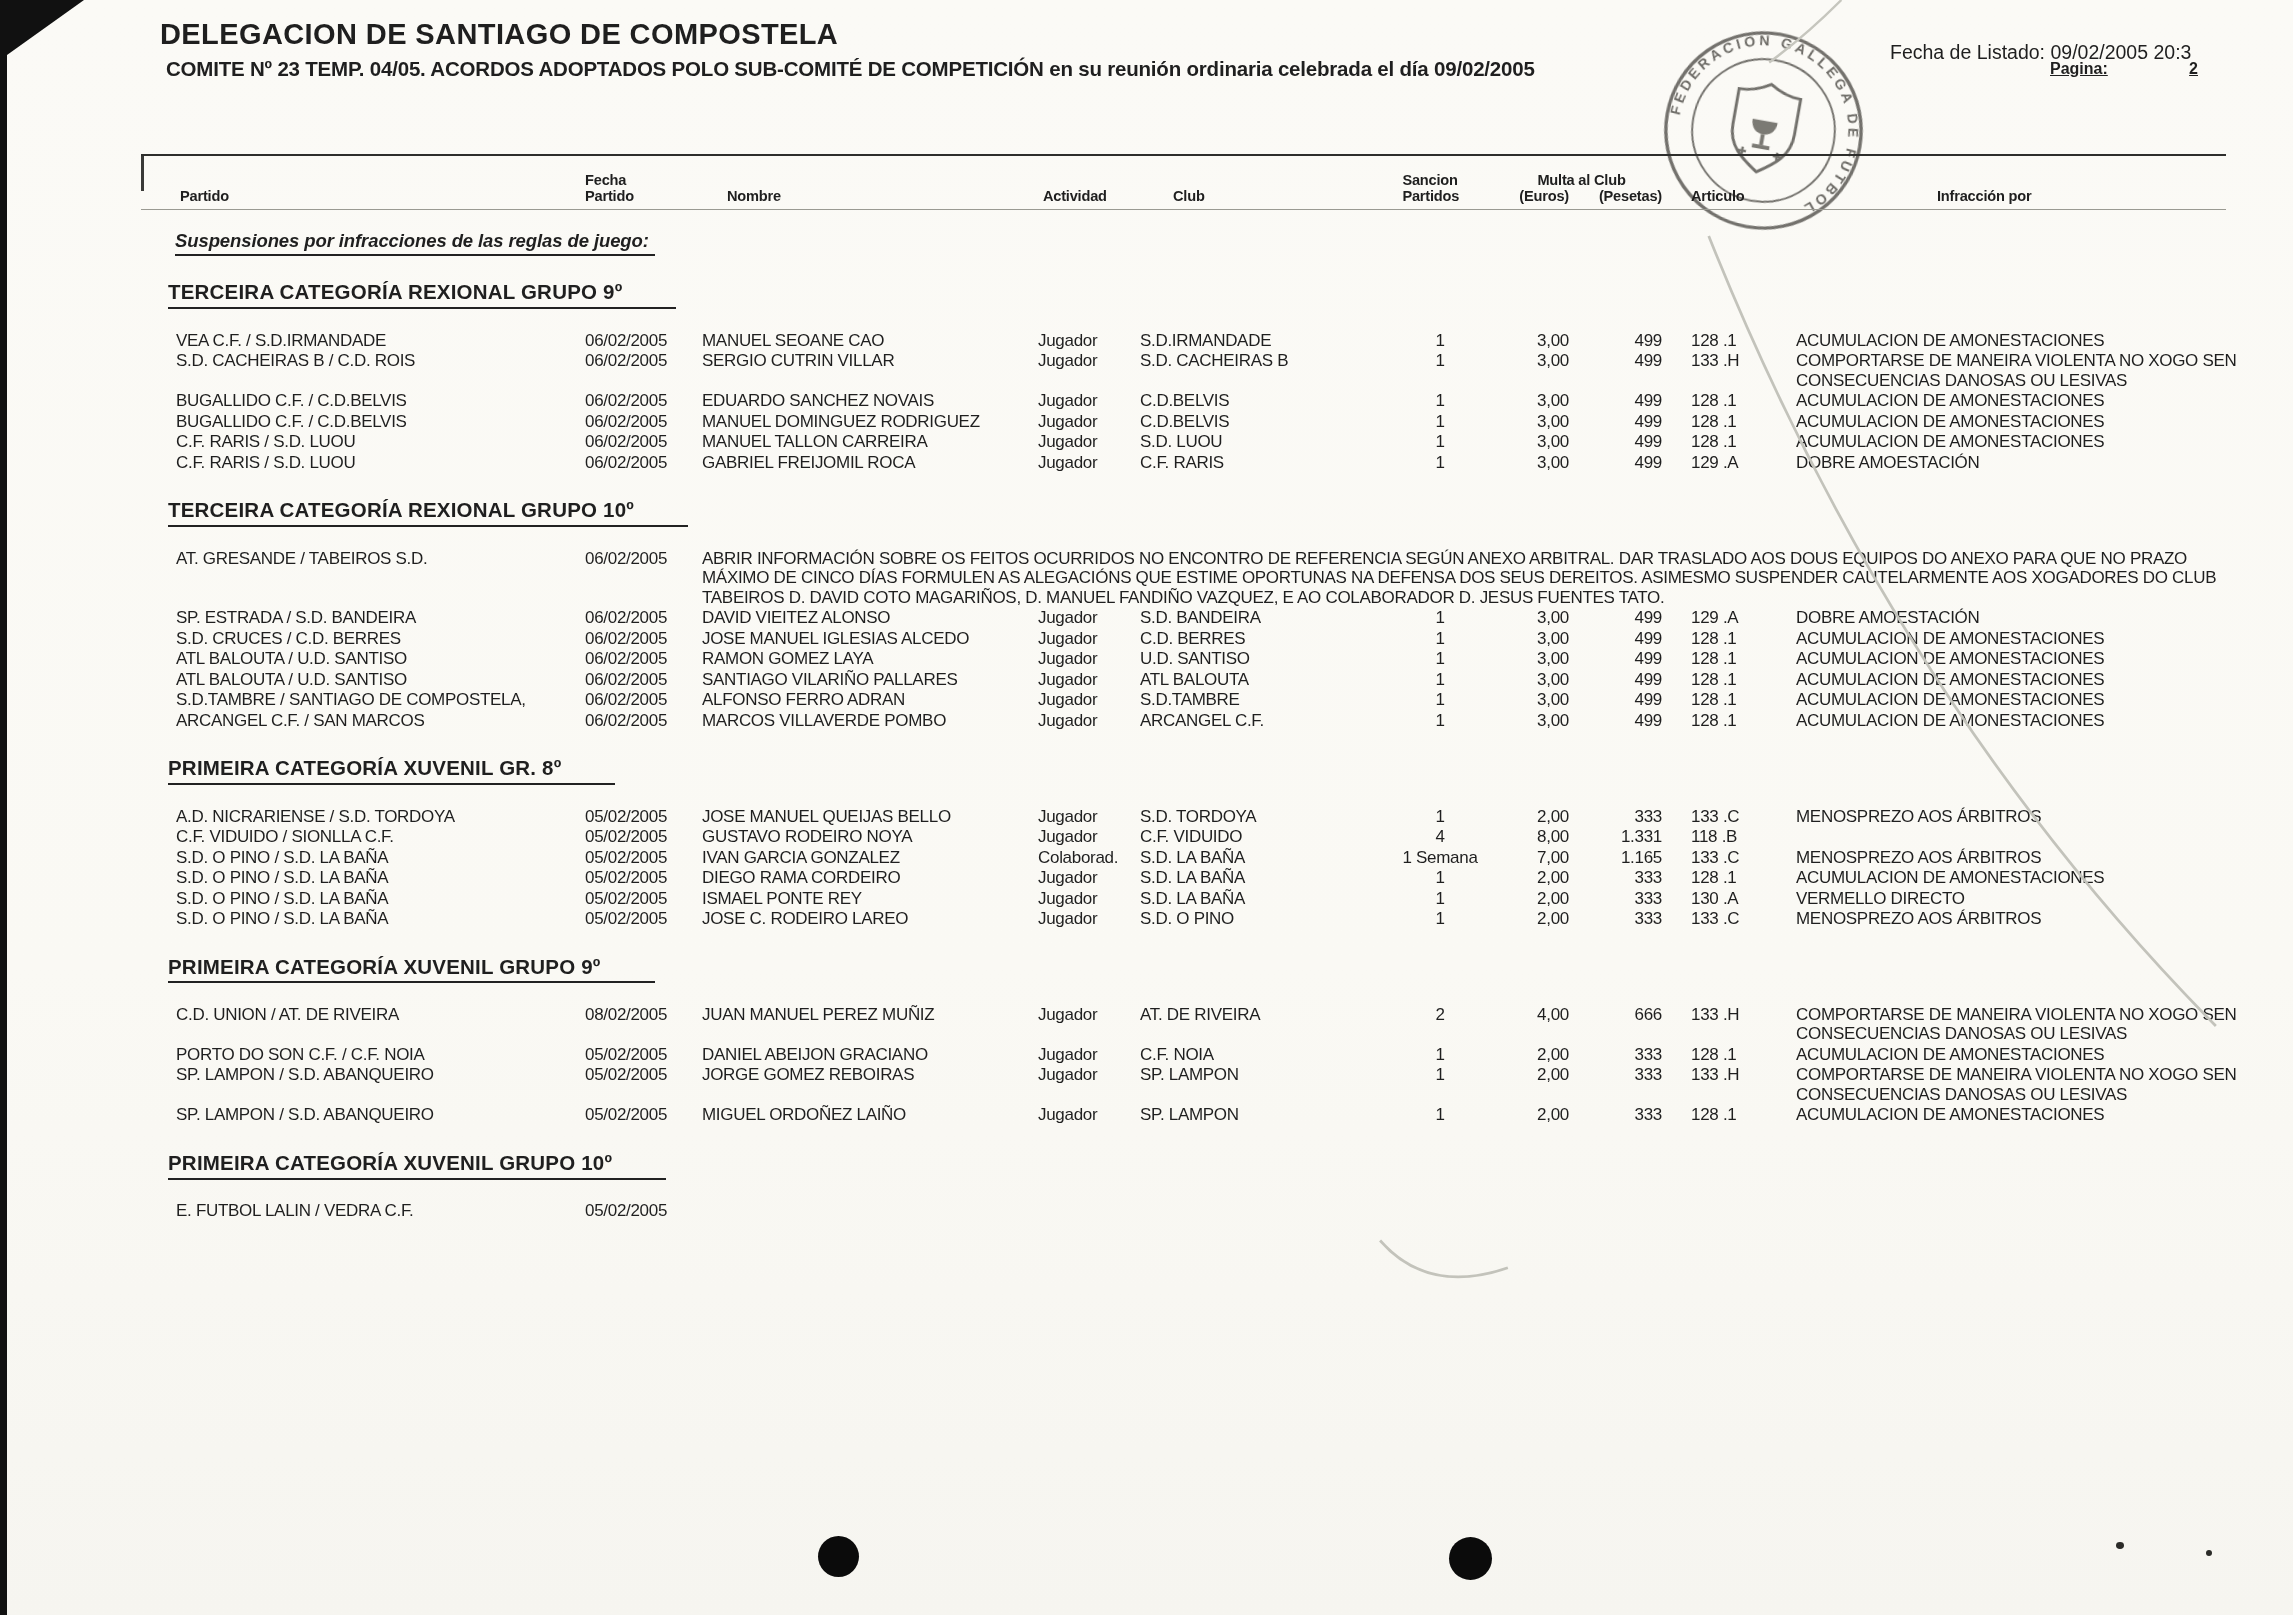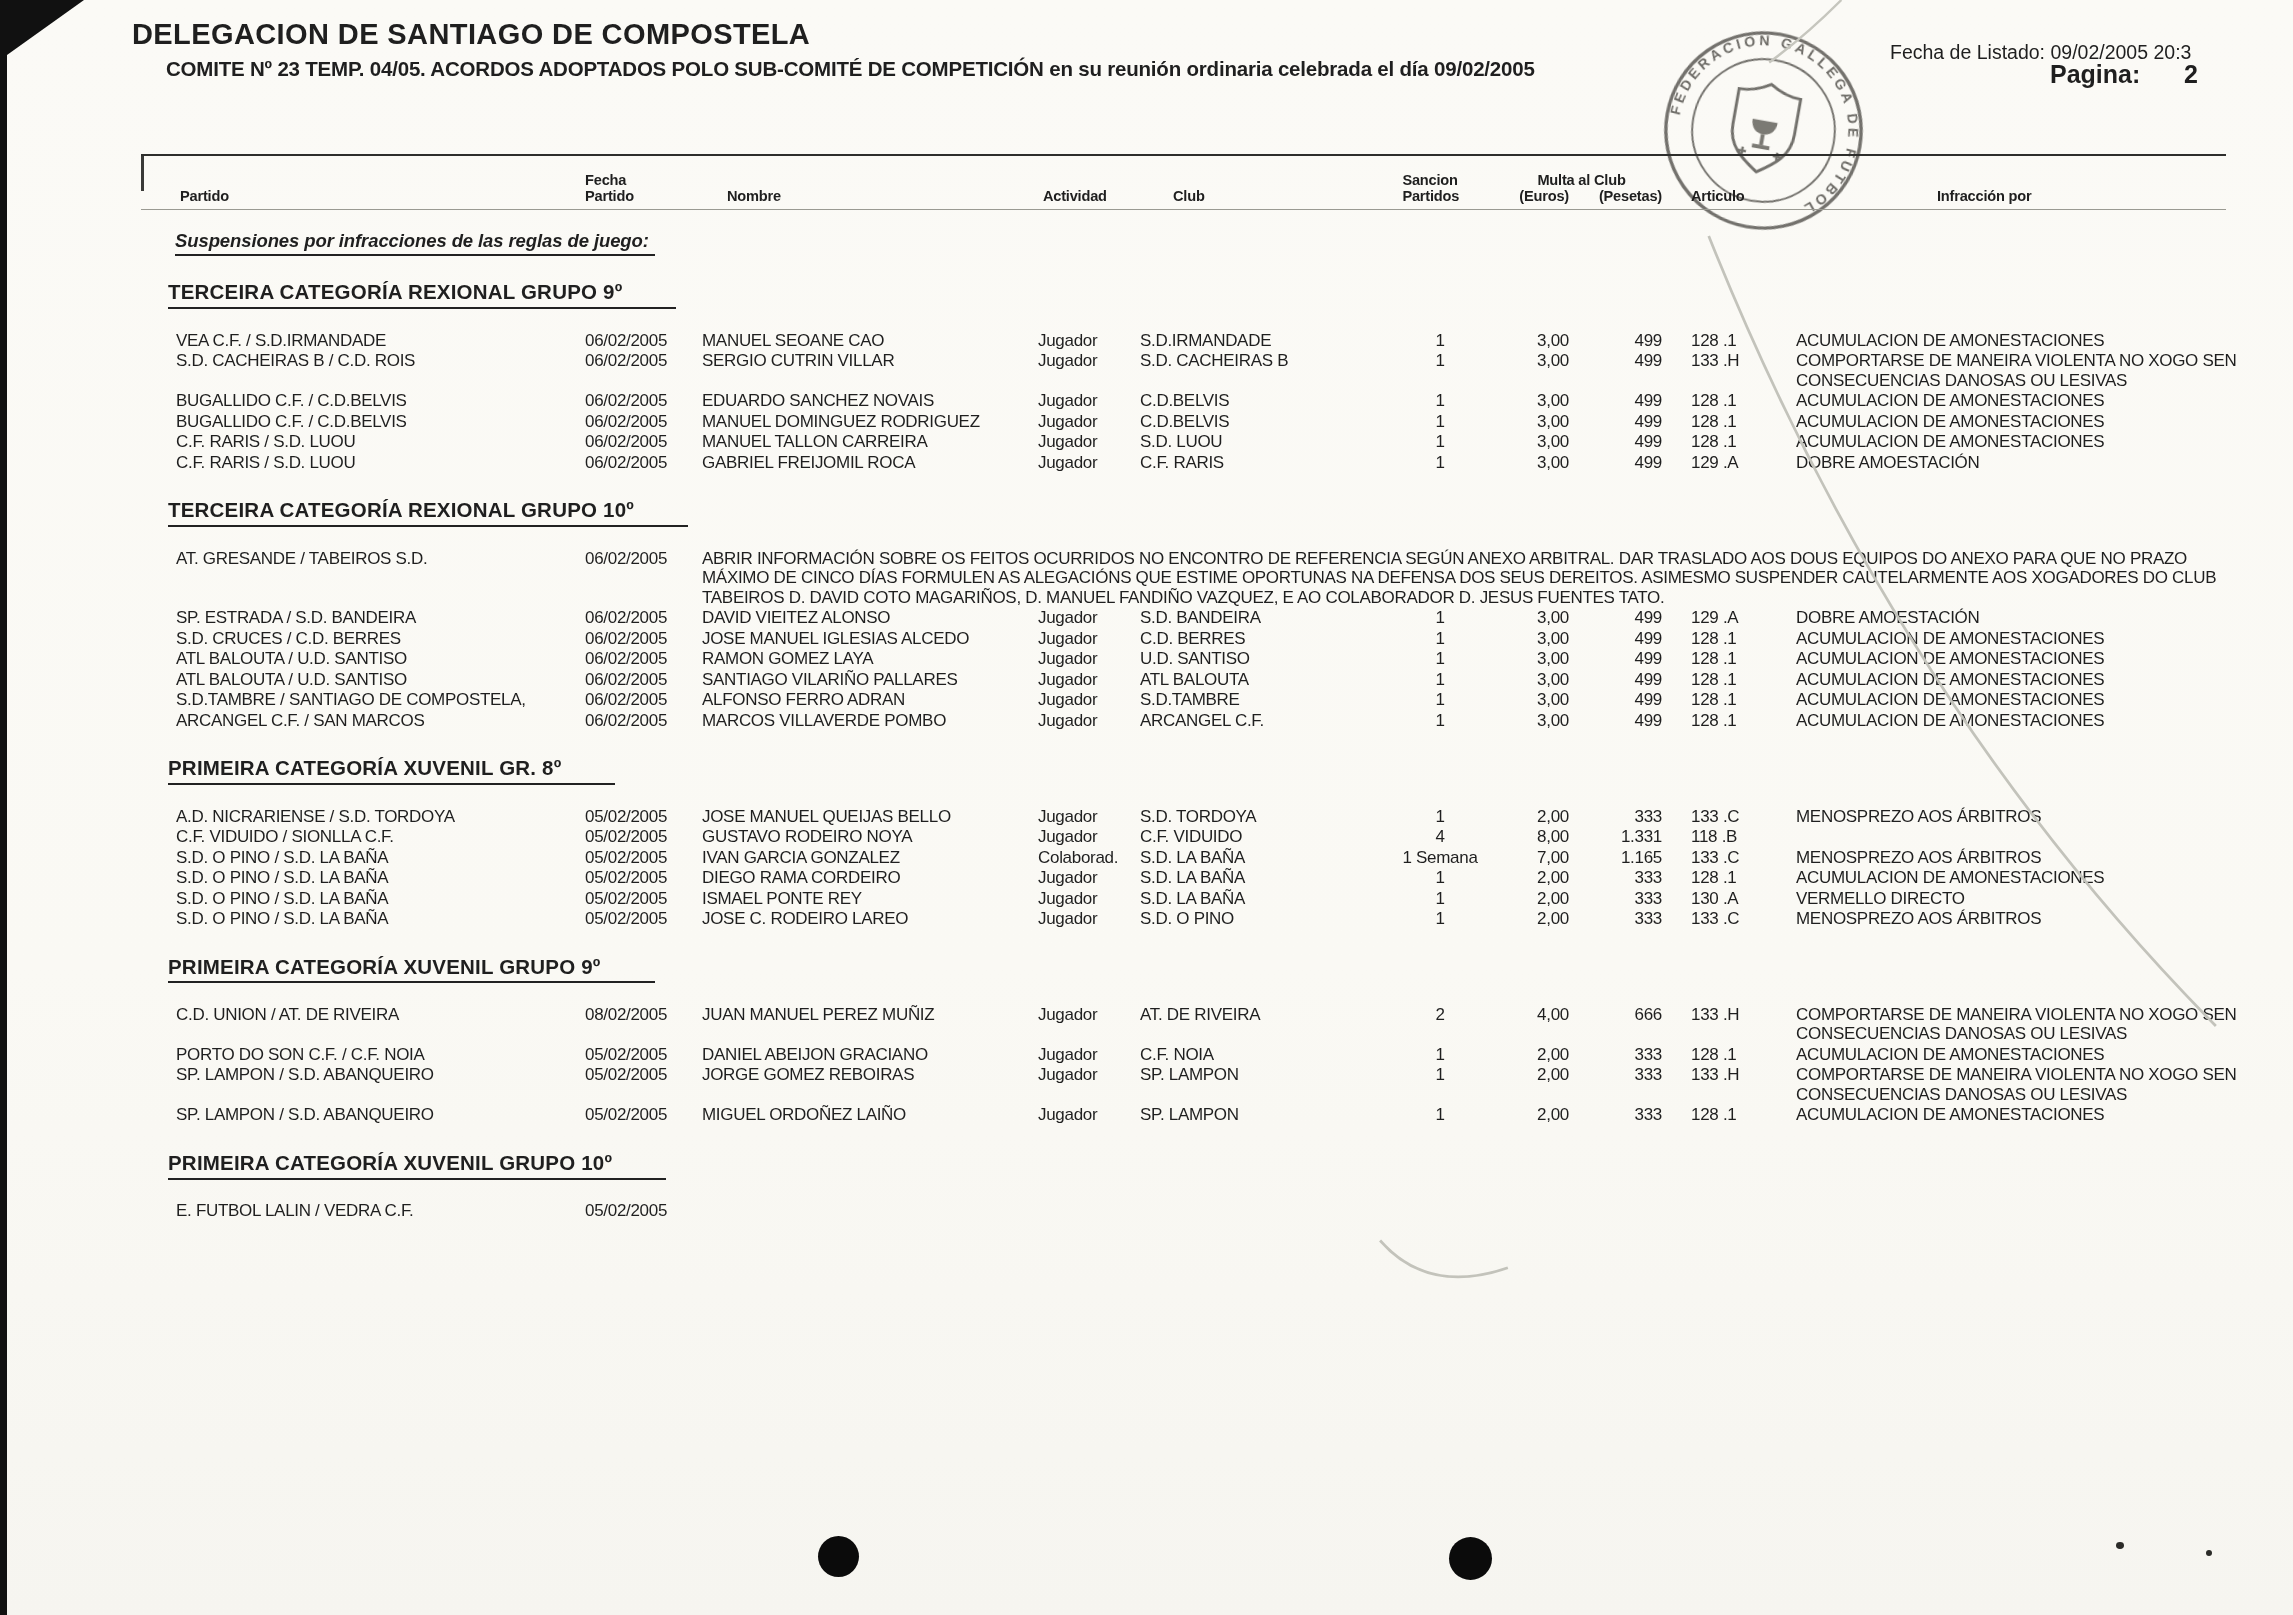--- a/index.html
+++ b/index.html
@@ -14,24 +14,24 @@
     border-top:60px solid #111;border-right:84px solid transparent;}
   .hole{position:absolute;background:#0b0b0b;border-radius:50%;}
   .hole-1{left:818px;top:1536px;width:41px;height:41px;}
   .hole-2{left:1449px;top:1537px;width:43px;height:43px;}
   .speck{position:absolute;background:#2b2b28;border-radius:50%;}
   .speck-1{left:2116px;top:1542px;width:7.8px;height:6.8px;}
   .speck-2{left:2206px;top:1550px;width:5.9px;height:5.9px;}
   .artifacts{position:absolute;left:0;top:0;width:2294px;height:1615px;pointer-events:none;}
 
   
-  .doc-title{position:absolute;left:132px;top:17.6px;font-size:29px;font-weight:bold;letter-spacing:0.4px;}
+  .doc-title{position:absolute;left:160px;top:17.6px;font-size:29px;font-weight:bold;letter-spacing:0.4px;}
   .doc-subtitle{position:absolute;left:166px;top:57px;font-size:20.5px;font-weight:bold;letter-spacing:-0.2px;white-space:nowrap;}
   .listado{position:absolute;left:1890px;top:41px;font-size:19.5px;white-space:nowrap;}
-  .pagina{position:absolute;left:2050px;top:60px;width:148px;display:flex;justify-content:space-between;font-size:25px;font-weight:bold;}
+  .pagina{position:absolute;left:2050px;top:60px;width:148px;display:flex;justify-content:space-between;font-size:16px;font-weight:bold;text-decoration:underline;}
   .stamp{position:absolute;left:1660px;top:27px;width:207px;height:207px;opacity:.82;filter:blur(0.5px);transform:rotate(10deg);}
 
   
   .thead{
     position:absolute;left:141px;top:154px;width:2085px;height:53px;
     border-top:2.9px solid #2e2e2c;border-bottom:1px solid #9a9a92;
     display:grid;grid-template-columns:444px 117px 336px 102px 239px 122px 161px 134px 1fr;
     font-size:14.6px;font-weight:bold;letter-spacing:-0.2px;
   }
   .thead::before{content:"";position:absolute;left:0;top:0;width:2.9px;height:35px;background:#3a3a38;}

